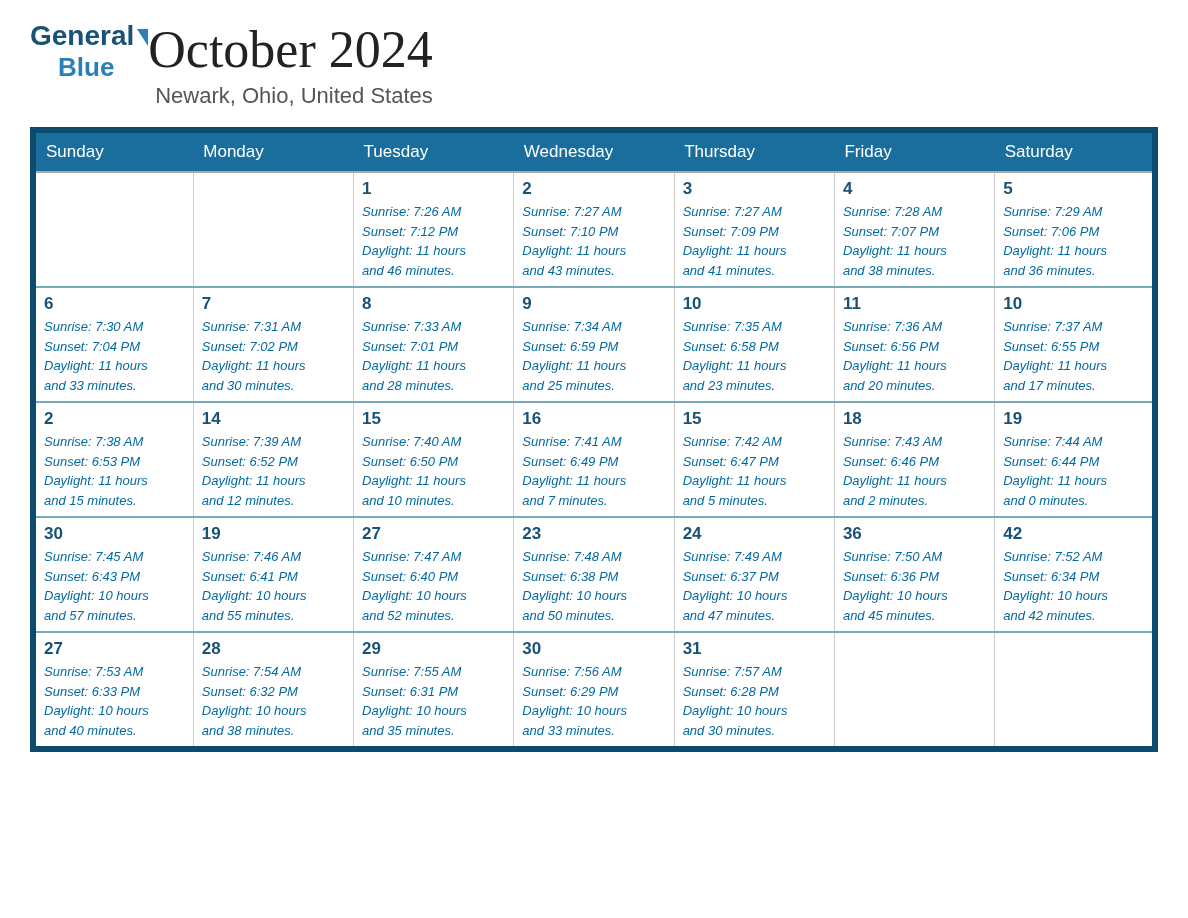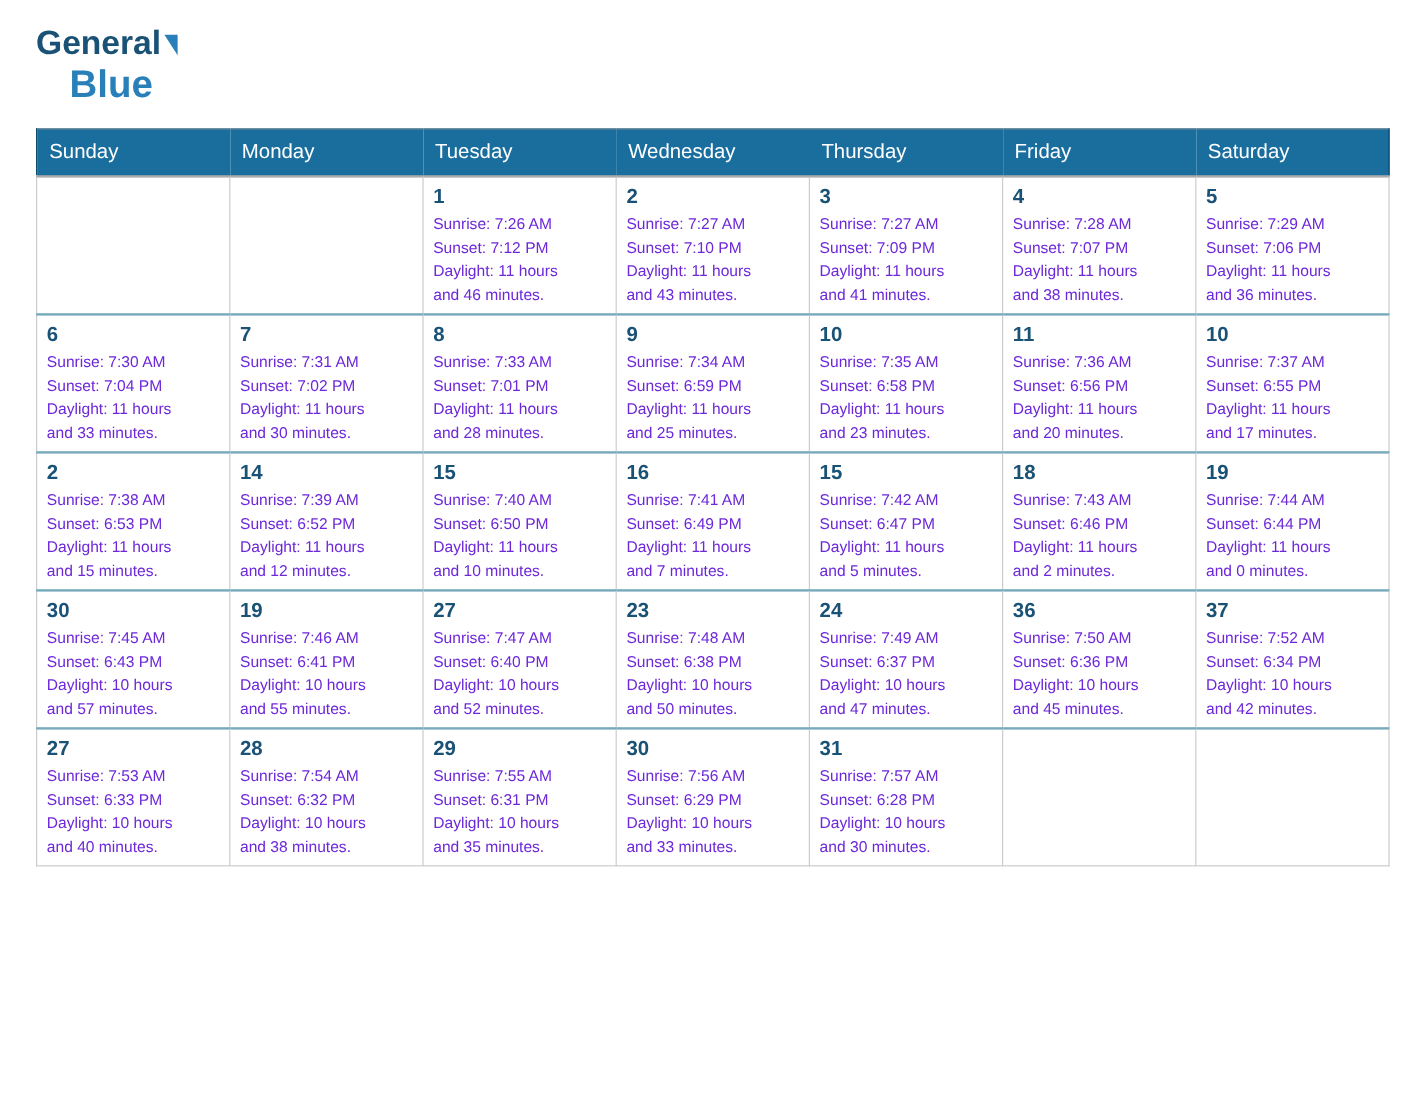--- a/index.html
+++ b/index.html
@@ -36,21 +36,21 @@
       font-family: Georgia, serif;
     }
     .location-title {
       font-size: 22px;
       color: #555;
       margin-top: 4px;
     }
     .calendar {
       width: 100%;
       border-collapse: collapse;
-      border: 1px solid #0c4a6e;
+      border: 6px solid #0c4a6e;
     }
     .calendar th {
       background-color: #1a6e9e;
       color: #fff;
       font-size: 17px;
       font-weight: normal;
       padding: 9px 10px;
       text-align: left;
       border: 1px solid #1a6e9e;
     }
@@ -63,22 +63,23 @@
     }
     .day-number {
       font-size: 17px;
       color: #1a5276;
       font-weight: bold;
       display: block;
       margin-bottom: 3px;
     }
     .day-info {
       font-size: 13px;
-      color: #6d28d9;
+      color: #0369a1;
       line-height: 1.5;
+      font-style: italic;
     }
     .empty-cell {
       background: #fff;
     }
     .calendar tr td {
       border-top: 2px solid #7ab;
     }
     .calendar thead tr th {
       border: none;
     }
@@ -89,22 +90,26 @@
 </head>
 <body>
 
 <div class="header">
   <div class="logo">
     <div class="logo-line1">
       <span style="font-size:28px;font-weight:bold;color:#1a5276;font-family:Arial,sans-serif;">General</span>
       <span style="display:inline-block;width:0;height:0;border-left:11px solid transparent;border-right:0;border-top:17px solid #2980b9;margin-left:3px;margin-bottom:-2px;vertical-align:bottom;"></span>
     </div>
     <div>
-      <span style="font-size:32px;font-weight:bold;color:#2980b9;margin-left:28px;font-family:Arial,sans-serif;">Blue</span>
+      <span style="font-size:26px;font-weight:bold;color:#2980b9;margin-left:28px;font-family:Arial,sans-serif;">Blue</span>
     </div>
+  </div>
+  <div class="title-area">
+    <div class="month-title">October 2024</div>
+    <div class="location-title">Newark, Ohio, United States</div>
   </div>
 </div>
 
 <table class="calendar">
   <thead>
     <tr>
       <th>Sunday</th>
       <th>Monday</th>
       <th>Tuesday</th>
       <th>Wednesday</th>
@@ -217,21 +222,21 @@
         </td>
         <td>
           <span class="day-number">24</span>
           <div class="day-info">Sunrise: 7:49 AM<br>Sunset: 6:37 PM<br>Daylight: 10 hours<br>and 47 minutes.</div>
         </td>
         <td>
           <span class="day-number">36</span>
           <div class="day-info">Sunrise: 7:50 AM<br>Sunset: 6:36 PM<br>Daylight: 10 hours<br>and 45 minutes.</div>
         </td>
         <td>
-          <span class="day-number">37</span>
+          <span class="day-number">42</span>
           <div class="day-info">Sunrise: 7:52 AM<br>Sunset: 6:34 PM<br>Daylight: 10 hours<br>and 42 minutes.</div>
         </td>
       </tr>
       <tr>
         <td>
           <span class="day-number">27</span>
           <div class="day-info">Sunrise: 7:53 AM<br>Sunset: 6:33 PM<br>Daylight: 10 hours<br>and 40 minutes.</div>
         </td>
         <td>
           <span class="day-number">28</span>

